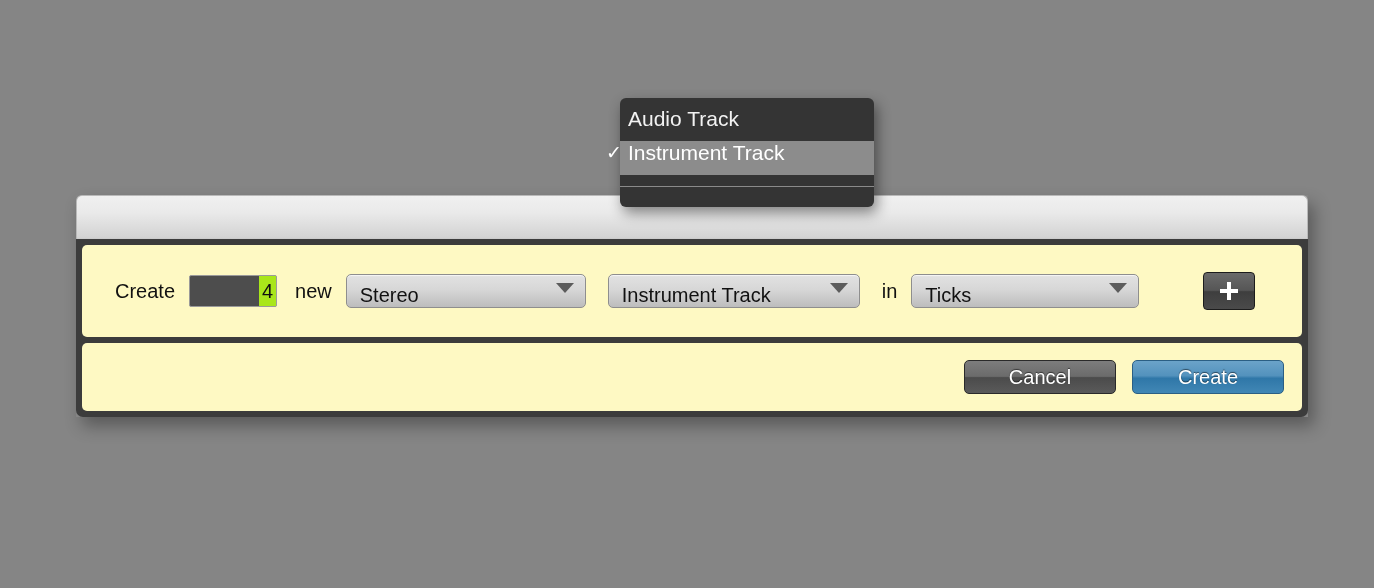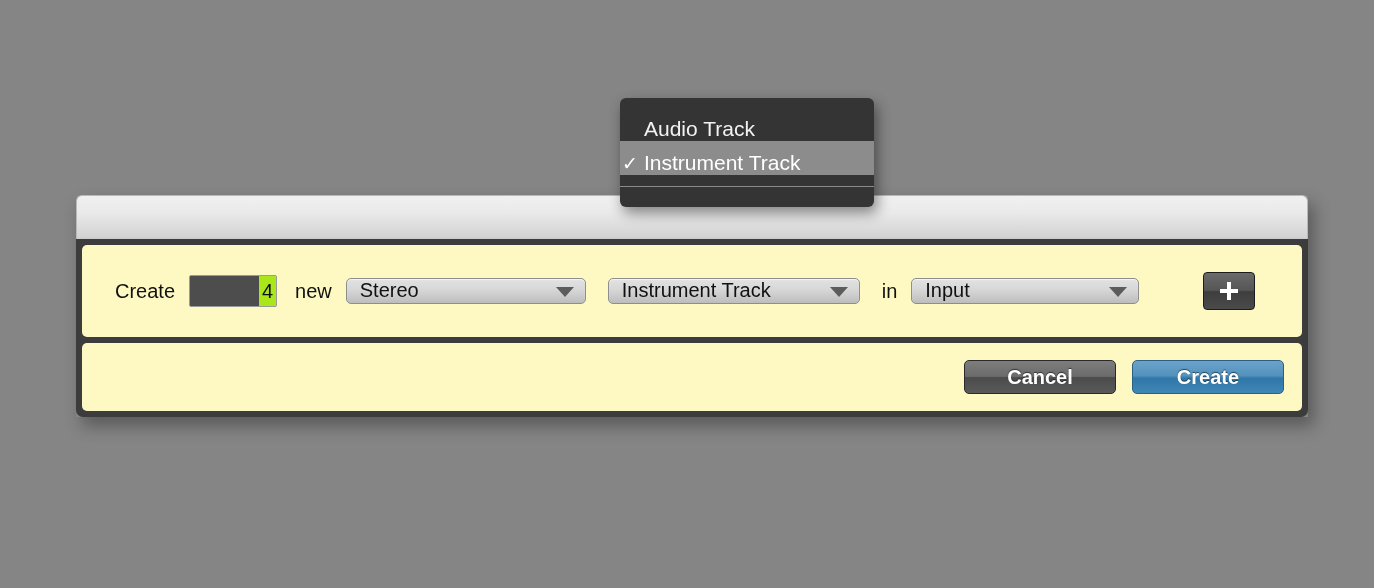--- a/index.html
+++ b/index.html
@@ -86,27 +86,27 @@
     background: #a9e61a;
     color: #101010;
     font-size: 20px;
     line-height: 30px;
     padding: 0 3px;
     height: 30px;
     display: inline-block;
   }
 
   .popup {
-    height: 26px;
+    height: 34px;
     background: linear-gradient(to bottom, #e2e2e2 0%, #d7d7d7 45%, #bdbdbd 100%);
     border: 1px solid #8e8e8e;
     border-radius: 5px;
     box-sizing: border-box;
     display: flex;
-    align-items: flex-start;
+    align-items: flex-end;
     position: relative;
     box-shadow: 0 1px 1px rgba(255,255,255,0.7) inset;
   }
   .popup .popup-text {
     font-size: 20px;
     color: #111;
     padding-left: 13px;
     white-space: nowrap;
     overflow: hidden;
   }
@@ -140,21 +140,21 @@
   }
   .plus-btn::before { left: 50%; top: 50%; width: 18px; height: 4px; transform: translate(-50%,-50%); }
   .plus-btn::after  { left: 50%; top: 50%; width: 4px; height: 18px; transform: translate(-50%,-50%); }
 
   
   .btn {
     height: 34px;
     min-width: 152px;
     border-radius: 5px;
     font-size: 20px;
-    font-weight: bold;
+    font-weight: normal;
     color: #fff;
     text-shadow: 0 -1px 1px rgba(0,0,0,0.55);
     display: flex;
     align-items: center;
     justify-content: center;
     box-sizing: border-box;
     cursor: default;
   }
   #btn-cancel {
     background: linear-gradient(to bottom, #7d7d7d 0%, #6b6b6b 48%, #4b4b4b 52%, #5a5a5a 100%);
@@ -175,24 +175,24 @@
     background: #343434;
     border-radius: 6px;
     padding: 9px 0 10px 0;
     box-sizing: border-box;
     box-shadow: 3px 6px 14px rgba(0,0,0,0.45);
     z-index: 20;
   }
   .menu-item {
     height: 34px;
     display: flex;
-    align-items: flex-end;
+    align-items: flex-start;
     color: #f2f2f2;
     font-size: 21px;
-    padding-left: 22px;
+    padding-left: 6px;
     box-sizing: border-box;
     cursor: default;
     white-space: nowrap;
     position: relative;
   }
   .menu-item .check {
     width: 22px;
     font-size: 19px;
     color: #fff;
     margin-left: -22px;
@@ -248,21 +248,21 @@
       </div>
 
       <div class="popup" id="popup-type">
         <span class="popup-text">Instrument Track</span>
         <span class="arrow"></span>
       </div>
 
       <span class="field-label">in</span>
 
       <div class="popup" id="popup-time">
-        <span class="popup-text">Input</span>
+        <span class="popup-text">Ticks</span>
         <span class="arrow"></span>
       </div>
 
       <div class="plus-btn"></div>
     </div>
 
     <div class="panel" id="footer-panel">
       <div class="btn" id="btn-cancel">Cancel</div>
       <div class="btn" id="btn-create">Create</div>
     </div>

